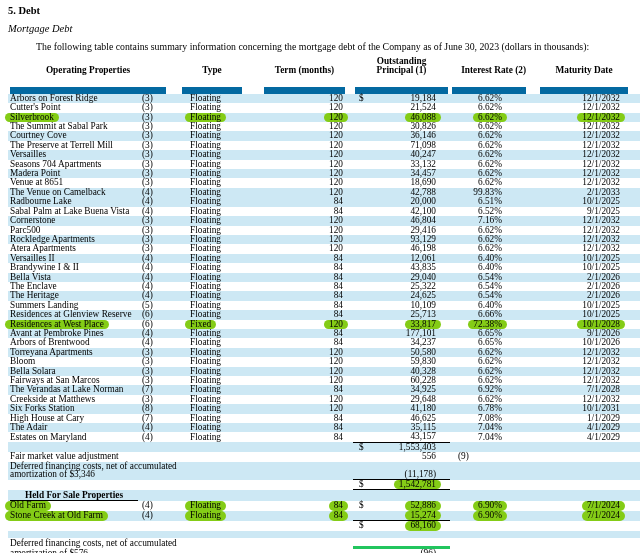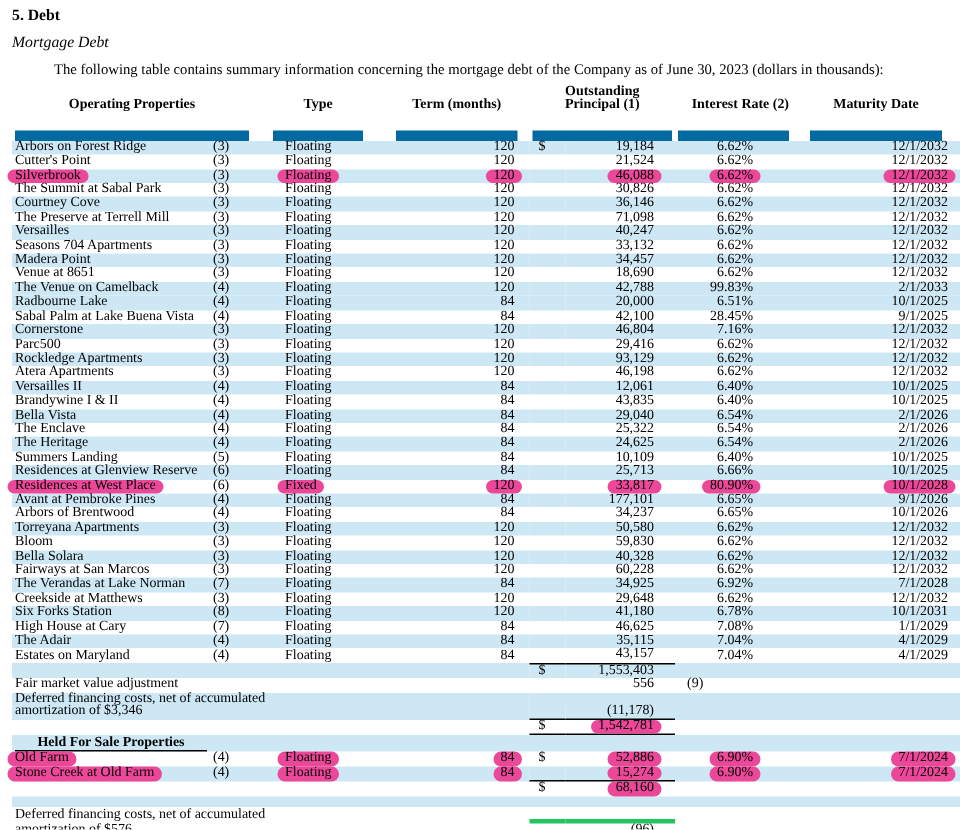--- a/index.html
+++ b/index.html
@@ -23,30 +23,30 @@
   .hu-date { margin:0 12px; }
 
   tr.b { background:#cde8f4; }
   .c-name { text-align:left; padding-left:2px; }
   .c-fn   { text-align:left; padding-left:4px; }
   .c-type { text-align:left; padding-left:22px; }
   .c-term { text-align:right; padding-right:10px; }
   .c-usd  { text-align:left; padding-left:6px; }
   .c-principal { text-align:right; padding-right:14px; }
   .c-rate { text-align:right; padding-right:26px; }
-  .c-date { text-align:right; padding-right:8px; }
+  .c-date { text-align:right; padding-right:20px; }
   .fn9 { text-align:left; padding-left:8px; }
   .lbl { padding-left:2px; }
 
   .sl  { border-bottom:1px solid #000; }
   .slt { border-top:3px solid #22c55e; }
   .dbl { border-bottom:3px double #000; }
 
   .hl {
-    background:#ec4899; border-radius:8px; padding:0 5px; margin:0 -5px;
+    background:#84cc16; border-radius:8px; padding:0 5px; margin:0 -5px;
     display:inline-block; height:9.4px;
   }
   tr.half td { height:8px; line-height:8px; }
   tr.spacer td { height:7px; }
   tr.hfsrow td { height:11px; }
   .hfs-h {
     width:128px; text-align:center; font-weight:bold;
     border-bottom:1px solid #000; height:10px; line-height:10px;
   }
 </style>
@@ -212,21 +212,21 @@
   <td class="c-rate"><span>6.51%</span></td>
   <td class="c-date"><span>10/1/2025</span></td>
 </tr>
       <tr>
   <td class="c-name"><span>Sabal Palm at Lake Buena Vista</span></td>
   <td class="c-fn"><span>(4)</span></td>
   <td class="c-type"><span>Floating</span></td>
   <td class="c-term"><span>84</span></td>
   <td class="c-usd"><span></span></td>
   <td class="c-principal"><span>42,100</span></td>
-  <td class="c-rate"><span>28.45%</span></td>
+  <td class="c-rate"><span>6.52%</span></td>
   <td class="c-date"><span>9/1/2025</span></td>
 </tr>
       <tr class="b">
   <td class="c-name"><span>Cornerstone</span></td>
   <td class="c-fn"><span>(3)</span></td>
   <td class="c-type"><span>Floating</span></td>
   <td class="c-term"><span>120</span></td>
   <td class="c-usd"><span></span></td>
   <td class="c-principal"><span>46,804</span></td>
   <td class="c-rate"><span>7.16%</span></td>
@@ -332,21 +332,21 @@
   <td class="c-rate"><span>6.66%</span></td>
   <td class="c-date"><span>10/1/2025</span></td>
 </tr>
       <tr>
   <td class="c-name"><span class="hl">Residences at West Place</span></td>
   <td class="c-fn"><span>(6)</span></td>
   <td class="c-type"><span class="hl">Fixed</span></td>
   <td class="c-term"><span class="hl">120</span></td>
   <td class="c-usd"><span></span></td>
   <td class="c-principal"><span class="hl">33,817</span></td>
-  <td class="c-rate"><span class="hl">80.90%</span></td>
+  <td class="c-rate"><span class="hl">72.38%</span></td>
   <td class="c-date"><span class="hl">10/1/2028</span></td>
 </tr>
       <tr class="b">
   <td class="c-name"><span>Avant at Pembroke Pines</span></td>
   <td class="c-fn"><span>(4)</span></td>
   <td class="c-type"><span>Floating</span></td>
   <td class="c-term"><span>84</span></td>
   <td class="c-usd"><span></span></td>
   <td class="c-principal"><span>177,101</span></td>
   <td class="c-rate"><span>6.65%</span></td>

